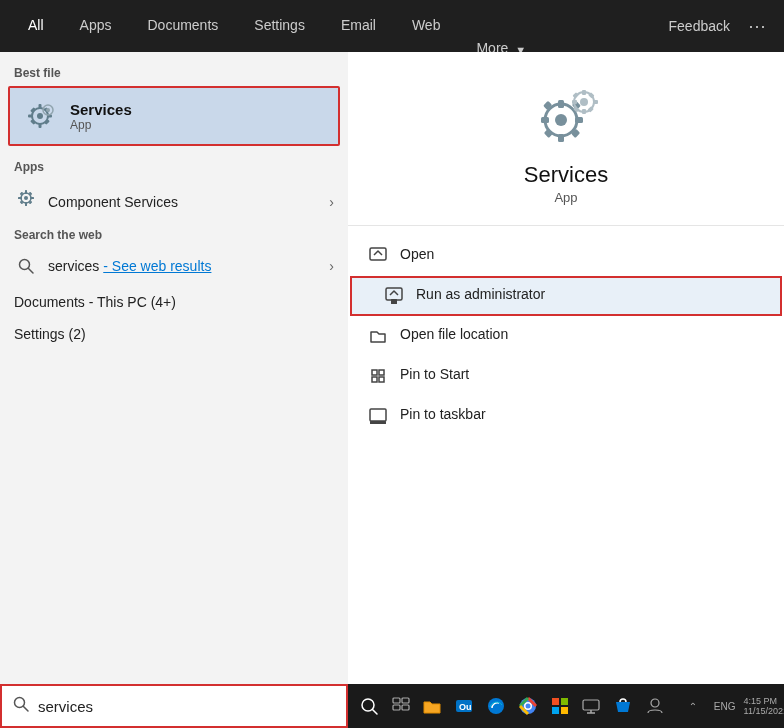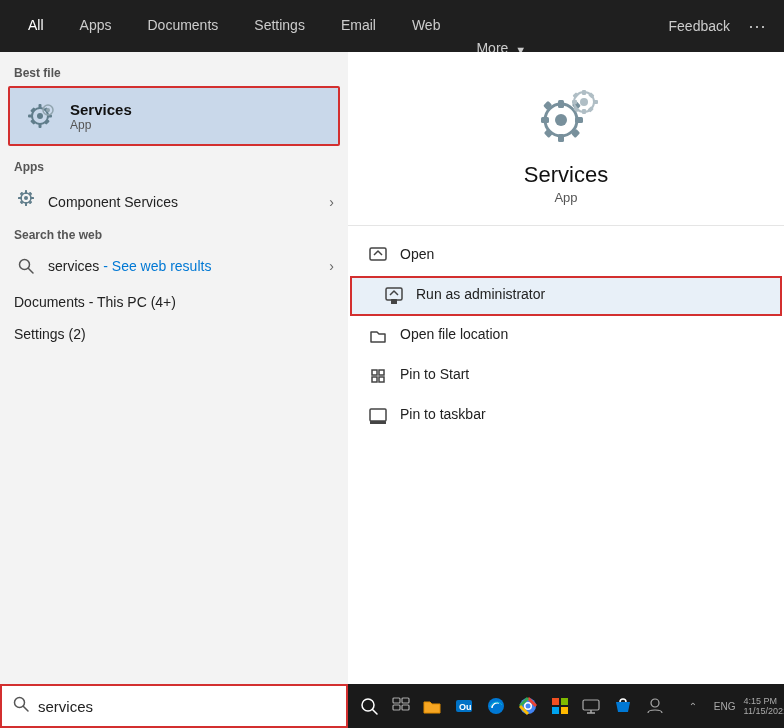--- a/index.html
+++ b/index.html
@@ -124,21 +124,21 @@
     }
     .web-item {
       display: flex;
       align-items: center;
       padding: 8px 14px;
       cursor: pointer;
       gap: 10px;
     }
     .web-item-icon { width: 24px; height: 24px; display: flex; align-items: center; justify-content: center; color: #555; }
     .web-item-text { flex: 1; font-size: 14px; color: #222; }
-    .web-item-sub { color: #0078d4; }
+    .web-item-sub { color: #0078d4; text-decoration: underline; }
     .web-item-arrow { color: #666; font-size: 14px; }
 
     
     .plain-item {
       padding: 8px 14px;
       font-size: 14px;
       color: #222;
       cursor: pointer;
     }
 

